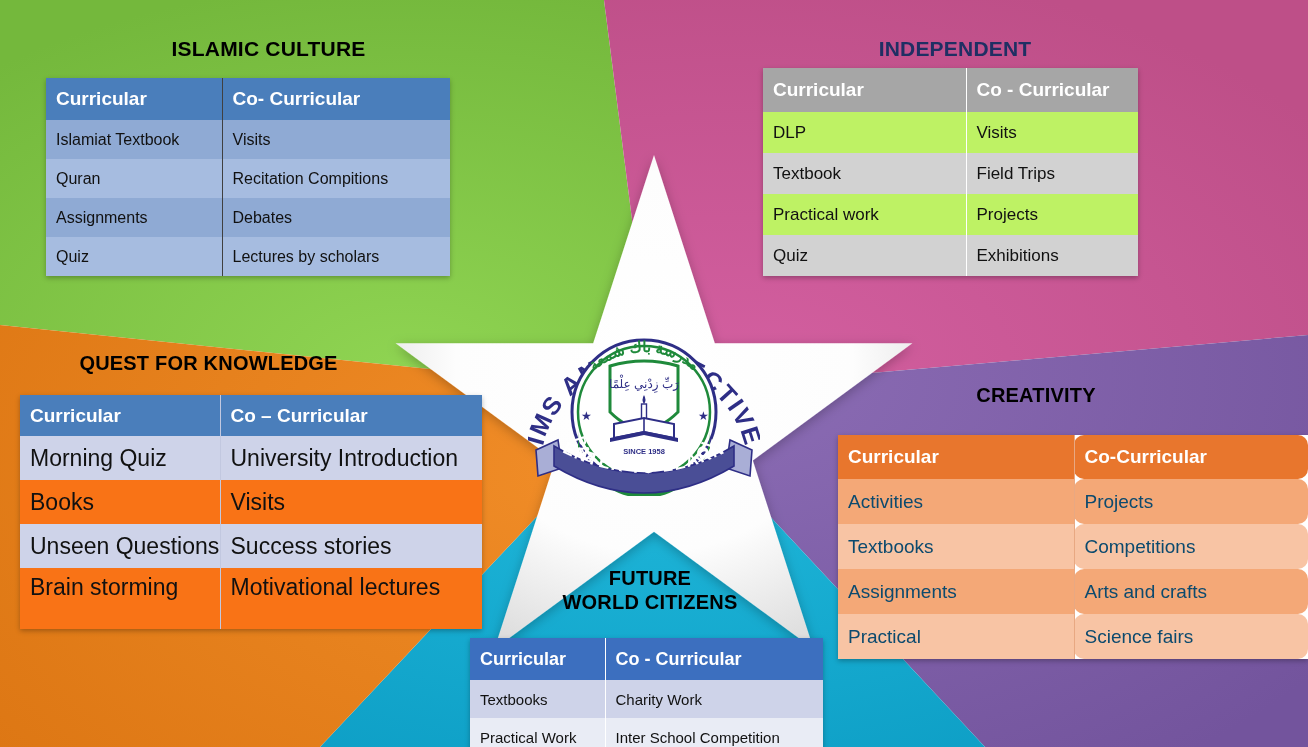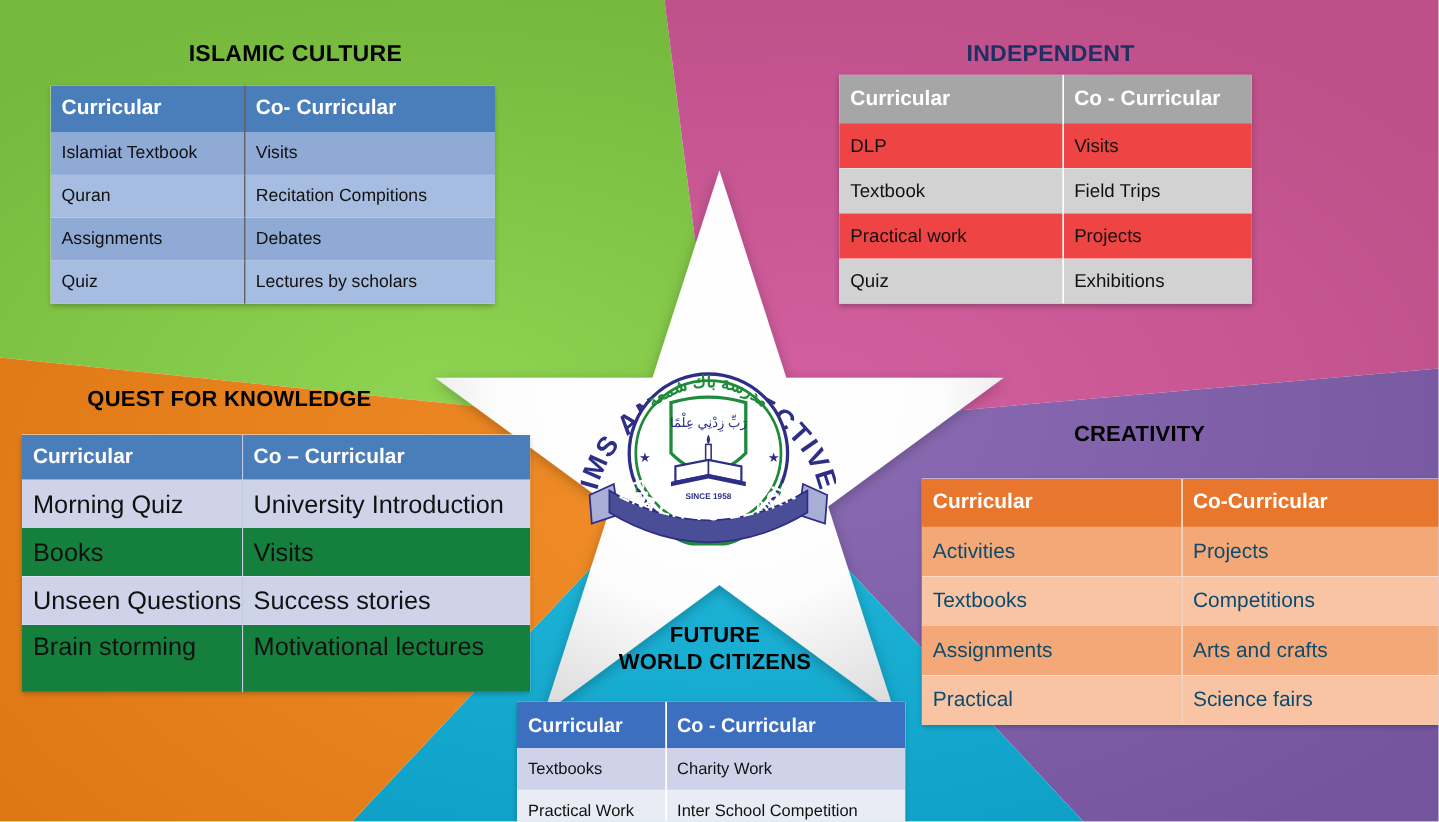--- a/index.html
+++ b/index.html
@@ -57,43 +57,43 @@
   #tbl-islamic td{font-size:16px;height:33px;color:#111;}
   #tbl-islamic tr.odd  td{background:#8FAAD4;}
   #tbl-islamic tr.even td{background:#A6BCE0;}
   #tbl-islamic col.c1{width:176px;}
   #tbl-islamic .sep{border-left:1px solid #404040;}
 
   
   #tbl-independent{left:763px;top:68px;width:375px;}
   #tbl-independent th{background:#A6A6A6;font-size:19px;height:38px;}
   #tbl-independent td{font-size:17px;height:35px;color:#111;}
-  #tbl-independent tr.odd  td{background:#ef4444;}
+  #tbl-independent tr.odd  td{background:#bef264;}
   #tbl-independent tr.even td{background:#D2D2D2;}
   #tbl-independent col.c1{width:203px;}
   #tbl-independent .sep{border-left:1px solid #ffffff;}
 
   
   #tbl-quest{left:20px;top:395px;width:462px;}
   #tbl-quest th{background:#4A7EBB;font-size:19px;height:35px;}
   #tbl-quest td{font-size:23px;height:38px;color:#111;}
   #tbl-quest tr.odd  td{background:#CED3E9;}
-  #tbl-quest tr.even td{background:#15803d;margin-left:40px;}
+  #tbl-quest tr.even td{background:#f97316;margin-left:40px;}
   #tbl-quest tr.last td{height:52px;vertical-align:top;padding-top:6px;}
   #tbl-quest col.c1{width:200px;}
   #tbl-quest .sep{border-left:1px solid #c2c8e0;}
 
   
   #tbl-creativity{left:838px;top:435px;width:470px;}
   #tbl-creativity th{background:#E8762D;font-size:19px;height:38px;}
   #tbl-creativity td{font-size:19px;height:39px;color:#0c4a6e;}
   #tbl-creativity tr.odd  td{background:#F4A877;}
   #tbl-creativity tr.even td{background:#F8C4A4;}
   #tbl-creativity col.c1{width:236px;}
-  #tbl-creativity .sep{border-left:1px solid #e8a882;}
+  #tbl-creativity .sep{border-left:1px solid #e8a882;border-radius:10px;}
 
   
   #tbl-future{left:470px;top:638px;width:353px;}
   #tbl-future th{background:#3C6FBF;font-size:18px;height:36px;}
   #tbl-future td{font-size:15px;height:32px;color:#111;}
   #tbl-future tr.odd  td{background:#CED3E9;}
   #tbl-future tr.even td{background:#E9ECF5;}
   #tbl-future col.c1{width:135px;}
   #tbl-future .sep{border-left:1px solid #ffffff;}
 </style>

